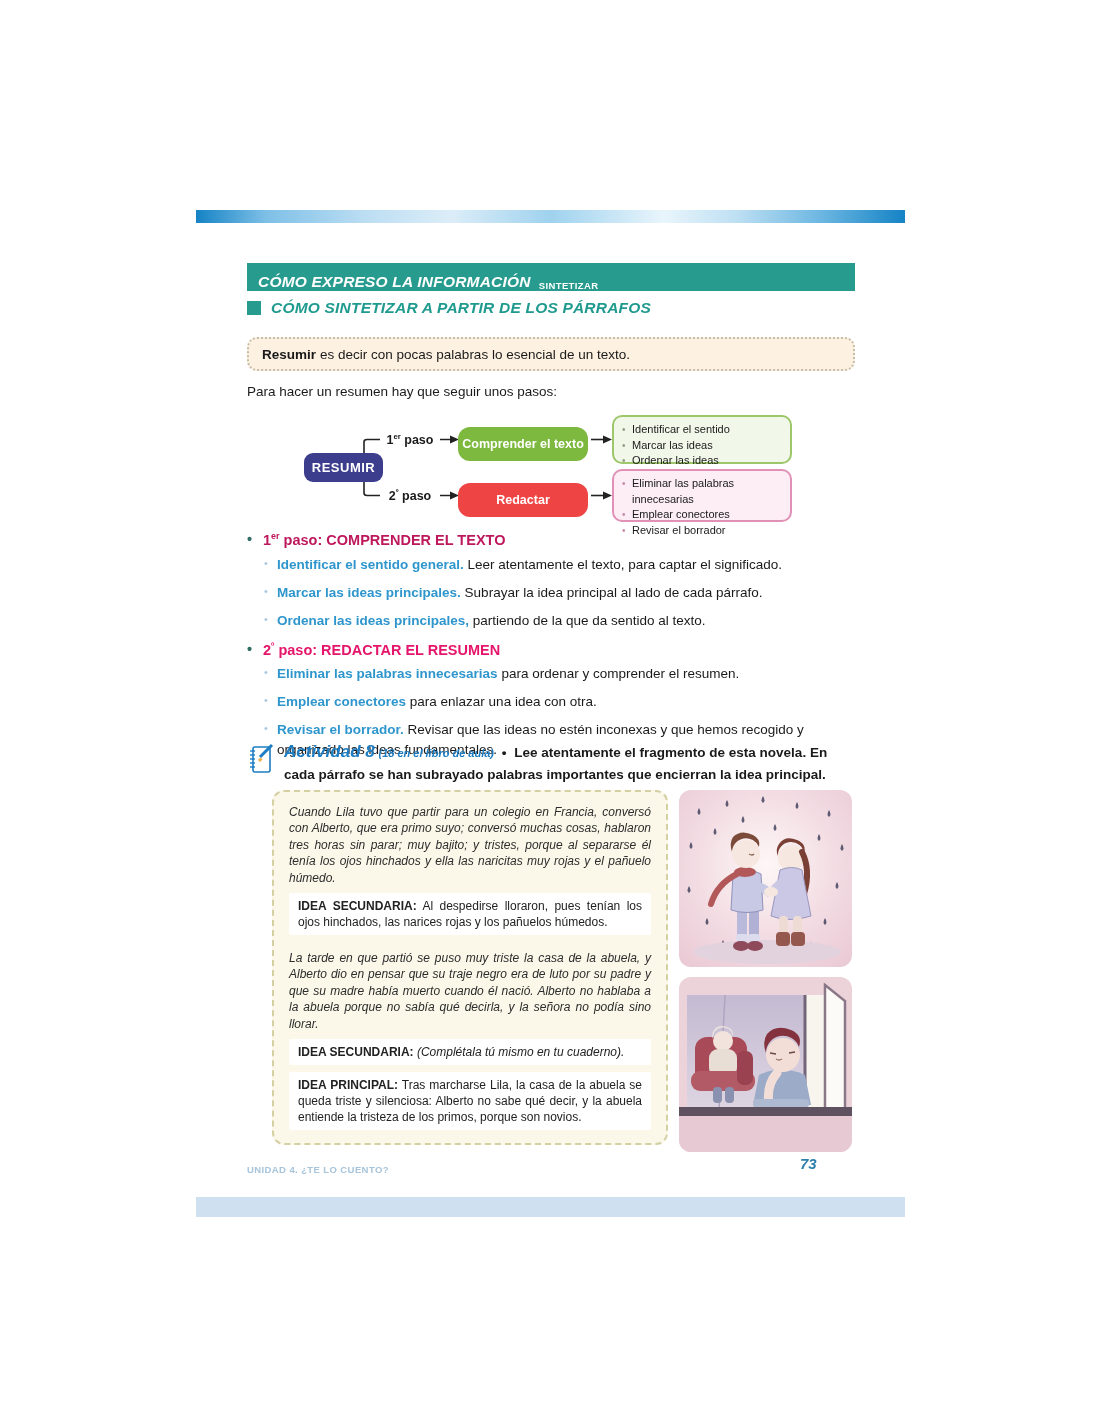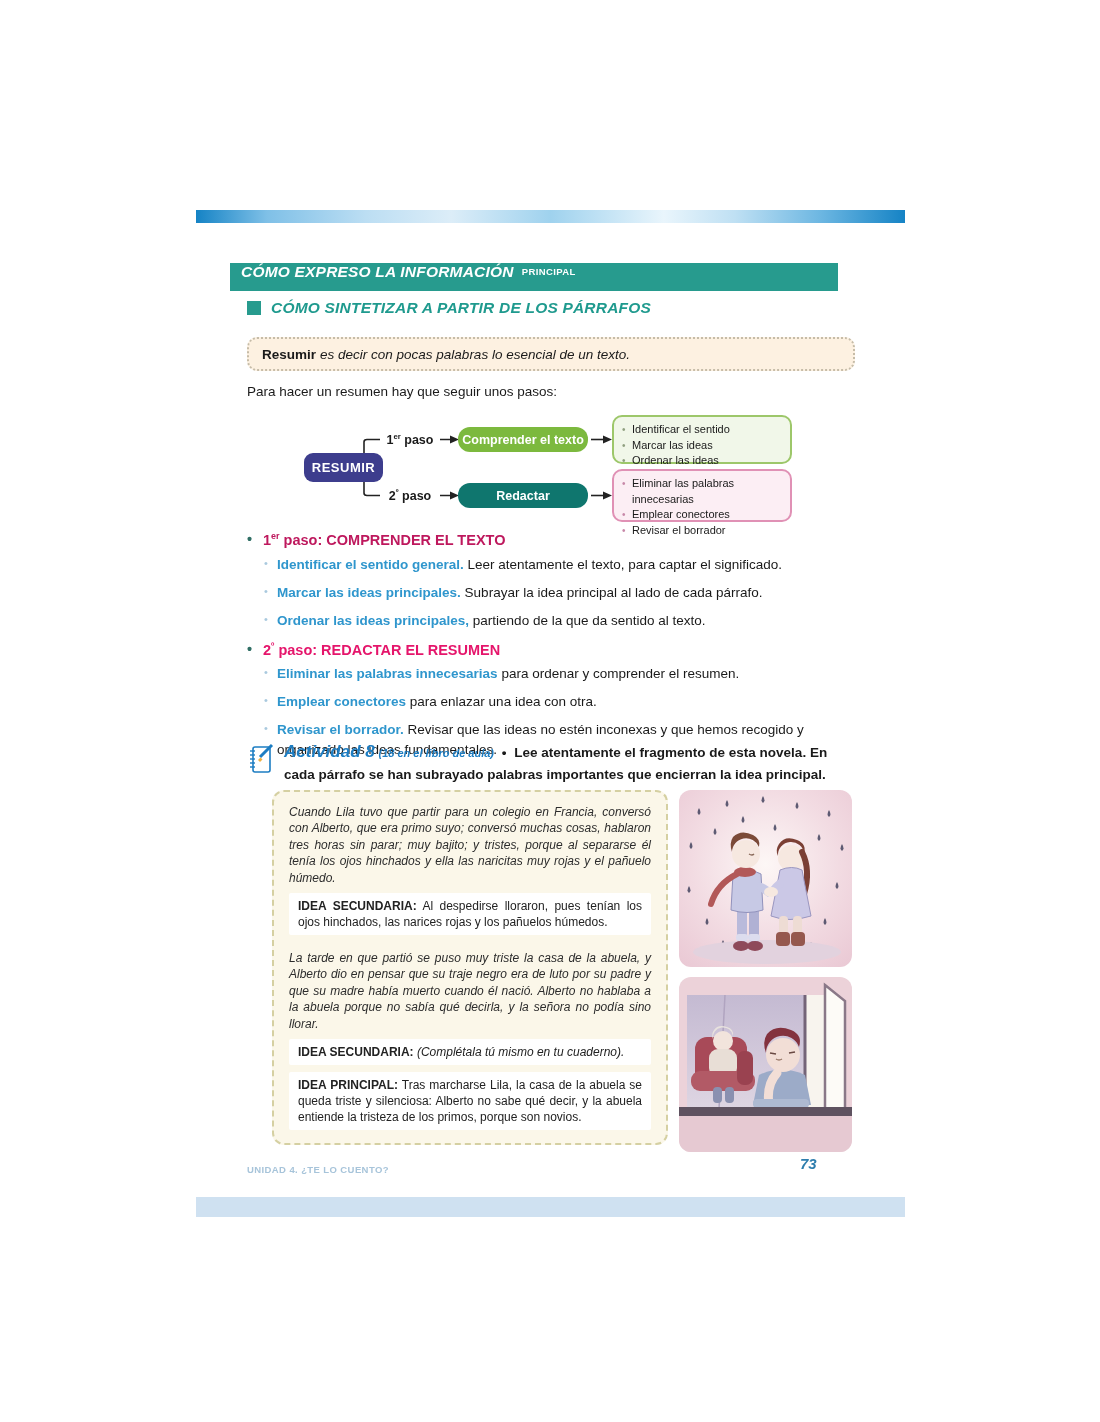--- a/index.html
+++ b/index.html
@@ -6,51 +6,51 @@
   body{width:1100px;height:1422px;background:#ffffff;position:relative;
        font-family:"Liberation Sans","DejaVu Sans",sans-serif;color:#1a1a1a;}
   .abs{position:absolute;}
 
   
   .top-bar{left:196px;top:210px;width:709px;height:13px;
     background:linear-gradient(90deg,#1583c5 0%,#7fc0e7 10%,#bcdef3 24%,#dcedf8 36%,#9fd2ee 50%,#e9f5fc 66%,#bfe0f3 76%,#6db7e2 88%,#1583c5 100%);}
   .bottom-bar{left:196px;top:1197px;width:709px;height:20px;background:#cfe1f1;}
 
   
-  .header-bar{left:230px;top:263px;width:608px;height:28px;background:#279b8e;
-    display:flex;align-items:flex-start;padding-left:11px;box-sizing:border-box;}
+  .header-bar{left:247px;top:263px;width:608px;height:28px;background:#279b8e;
+    display:flex;align-items:flex-end;padding-left:11px;box-sizing:border-box;}
   .header-title{color:#fff;font-size:15.5px;font-weight:bold;font-style:italic;letter-spacing:.2px;}
   .header-sub{color:#fff;font-size:9.5px;font-weight:bold;margin-left:8px;margin-top:3px;letter-spacing:.4px;}
 
   .section-row{left:247px;top:299px;width:608px;display:flex;align-items:flex-start;}
   .section-square{width:14px;height:14px;background:#279b8e;margin-top:2px;}
   .section-title{color:#1f9a8e;font-size:15.5px;font-weight:bold;font-style:italic;margin-left:10px;letter-spacing:.2px;}
 
   .def-box{left:247px;top:337px;width:608px;height:34px;background:#fdf1e1;
     border:2px dotted #c6bca8;border-radius:10px;box-sizing:border-box;
     display:flex;align-items:center;padding-left:13px;font-size:13.5px;}
   .def-term{font-weight:bold;}
-  .def-text{margin-left:4px;font-style:italic;}
+  .def-text{margin-left:4px;}
 
   .intro{left:247px;top:384px;width:608px;font-size:13.5px;}
 
   
   .diagram{left:196px;top:406px;width:709px;height:125px;}
   .diagram svg.connectors{position:absolute;left:0;top:0;}
   .root-box{position:absolute;left:108px;top:47px;width:79px;height:29px;background:#3d3d8d;
     border-radius:9px;color:#fff;font-size:13px;font-weight:bold;letter-spacing:.5px;
     display:flex;align-items:center;justify-content:center;}
   .branch-label{position:absolute;left:184px;width:60px;background:#ffffff;text-align:center;
     font-size:12.5px;font-weight:bold;}
   .branch-label sup{font-size:.62em;}
   .lbl1{top:26px;} .lbl2{top:82px;}
-  .step-box{position:absolute;left:262px;width:130px;height:25px;border-radius:12px;color:#fff;
+  .step-box{position:absolute;left:262px;width:130px;height:34px;border-radius:12px;color:#fff;
     font-size:12.5px;font-weight:bold;display:flex;align-items:center;justify-content:center;}
   .step-box.green{top:21px;background:#7cb93e;}
-  .step-box.pink{top:77px;background:#0f766e;}
+  .step-box.pink{top:77px;background:#ef4444;}
   .outline-box{position:absolute;left:416px;width:180px;border-radius:10px;box-sizing:border-box;
     padding:5px 8px;font-size:11px;line-height:15.5px;}
   .outline-box.green{top:9px;height:49px;background:#f1f7e9;border:2px solid #9dc76a;}
   .outline-box.pink{top:63px;height:53px;background:#fceef4;border:2px solid #e091b5;}
   .obi{display:flex;}
   .obi .b{width:10px;flex:none;font-size:10px;}
   .outline-box.green .b{color:#90a080;}
   .outline-box.pink .b{color:#c788a8;}
 
   
@@ -94,21 +94,21 @@
     font-style:italic;color:#2d7dad;}
 </style>
 </head>
 <body>
 
 <div class="abs top-bar"></div>
 <div class="abs bottom-bar"></div>
 
 <div class="abs header-bar">
   <span class="header-title">CÓMO EXPRESO LA INFORMACIÓN</span>
-  <span class="header-sub">PRINCIPAL</span>
+  <span class="header-sub">SINTETIZAR</span>
 </div>
 
 <div class="abs section-row">
   <span class="section-square"></span>
   <span class="section-title">CÓMO SINTETIZAR A PARTIR DE LOS PÁRRAFOS</span>
 </div>
 
 <div class="abs def-box">
   <span class="def-term">Resumir</span>
   <span class="def-text">es decir con pocas palabras lo esencial de un texto.</span>

